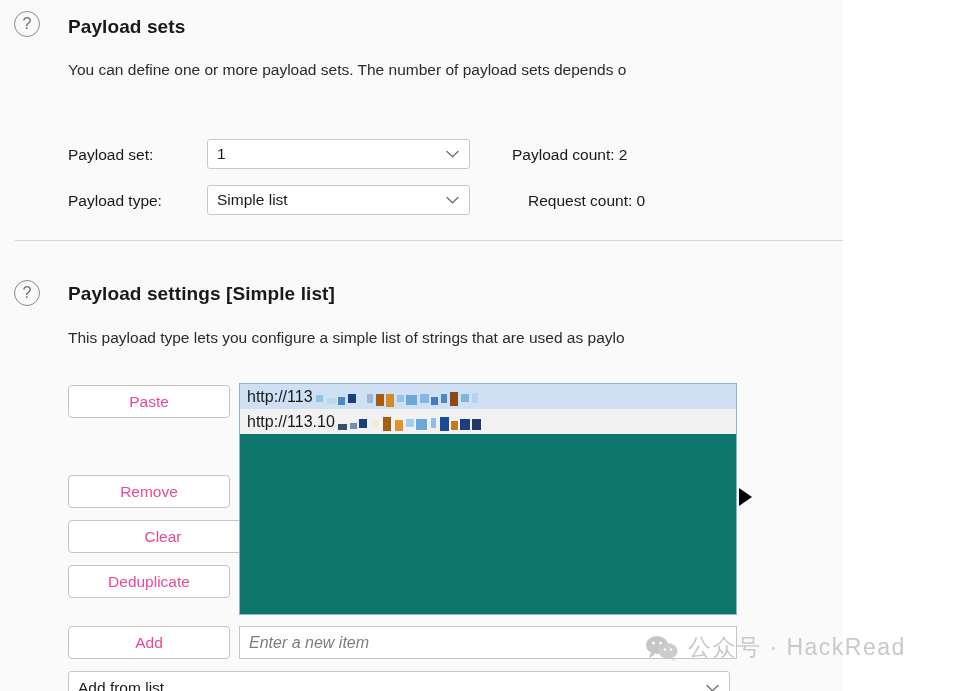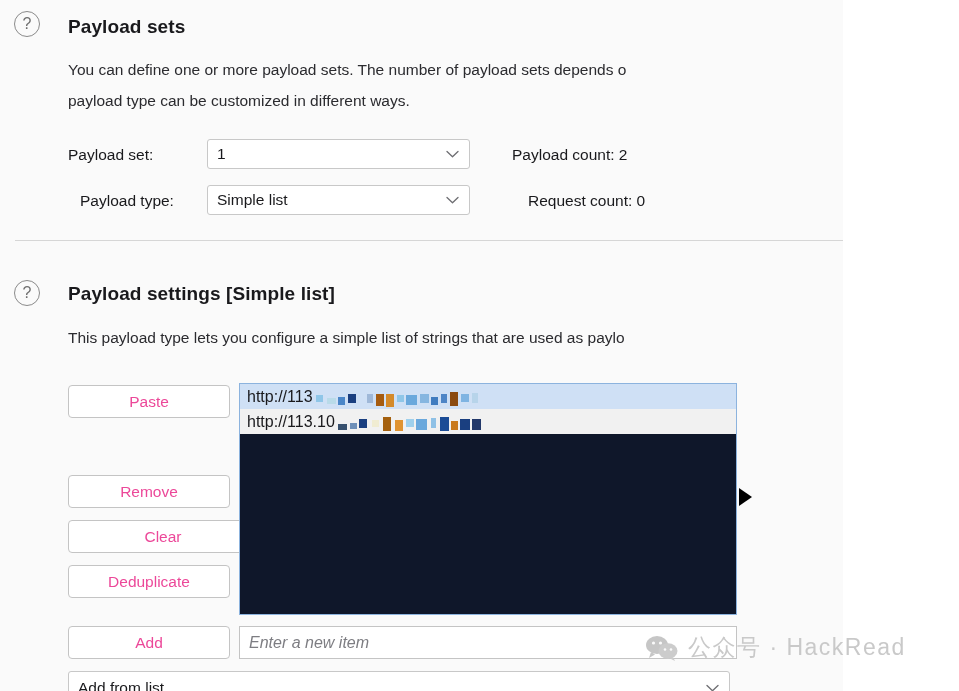--- a/index.html
+++ b/index.html
@@ -128,21 +128,21 @@
     color: #ec4899;
     text-align: center;
     line-height: 31px;
     cursor: default;
     white-space: nowrap;
   }
 
   
   .listbox {
     position: absolute;
-    background: #0f172a;
+    background: #0f766e;
     border: 1px solid #8cb3de;
     box-sizing: border-box;
     overflow: hidden;
   }
   .list-row {
     position: relative;
     height: 25px;
     line-height: 25px;
     padding-left: 7px;
     font-size: 16px;
@@ -216,36 +216,35 @@
 <div class="panel">
 
   <div class="section section-sets">
 
     <div class="help-icon" style="left:14px; top:11px;">?</div>
 
     <div class="sec-title" style="left:68px; top:16px;">Payload sets</div>
 
     <div class="sec-desc" style="left:68px; top:59px;">You can define one or more payload sets. The number of payload sets depends o</div>
 
-    <div class="sec-desc" style="left:68px; top:90px;">payload type can be customized in different ways.</div>
 
     <div class="field-label" style="left:68px; top:146px;">Payload set:</div>
 
     <div class="combo" style="left:207px; top:139px; width:263px; height:30px;">
       <span class="combo-value">1</span>
       <span class="chevron">
         <svg viewBox="0 0 13 8" width="13" height="8">
           <path d="M1 1.5 L6.5 6.8 L12 1.5" fill="none" stroke="#6e6e72" stroke-width="1.3" stroke-linecap="round" stroke-linejoin="round"></path>
         </svg>
       </span>
     </div>
 
     <div class="count-text" style="left:512px; top:146px;">Payload count: 2</div>
 
-    <div class="field-label" style="left:80px; top:192px;">Payload type:</div>
+    <div class="field-label" style="left:68px; top:192px;">Payload type:</div>
 
     <div class="combo" style="left:207px; top:185px; width:263px; height:30px;">
       <span class="combo-value">Simple list</span>
       <span class="chevron">
         <svg viewBox="0 0 13 8" width="13" height="8">
           <path d="M1 1.5 L6.5 6.8 L12 1.5" fill="none" stroke="#6e6e72" stroke-width="1.3" stroke-linecap="round" stroke-linejoin="round"></path>
         </svg>
       </span>
     </div>
 

